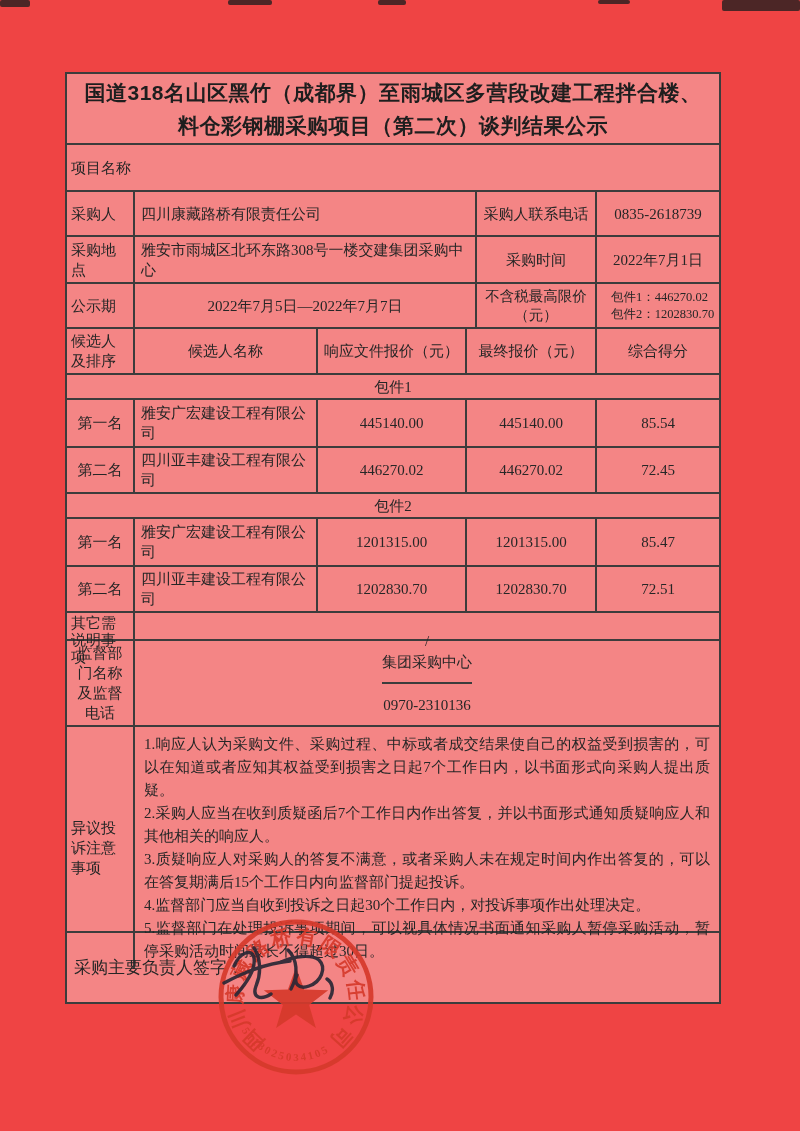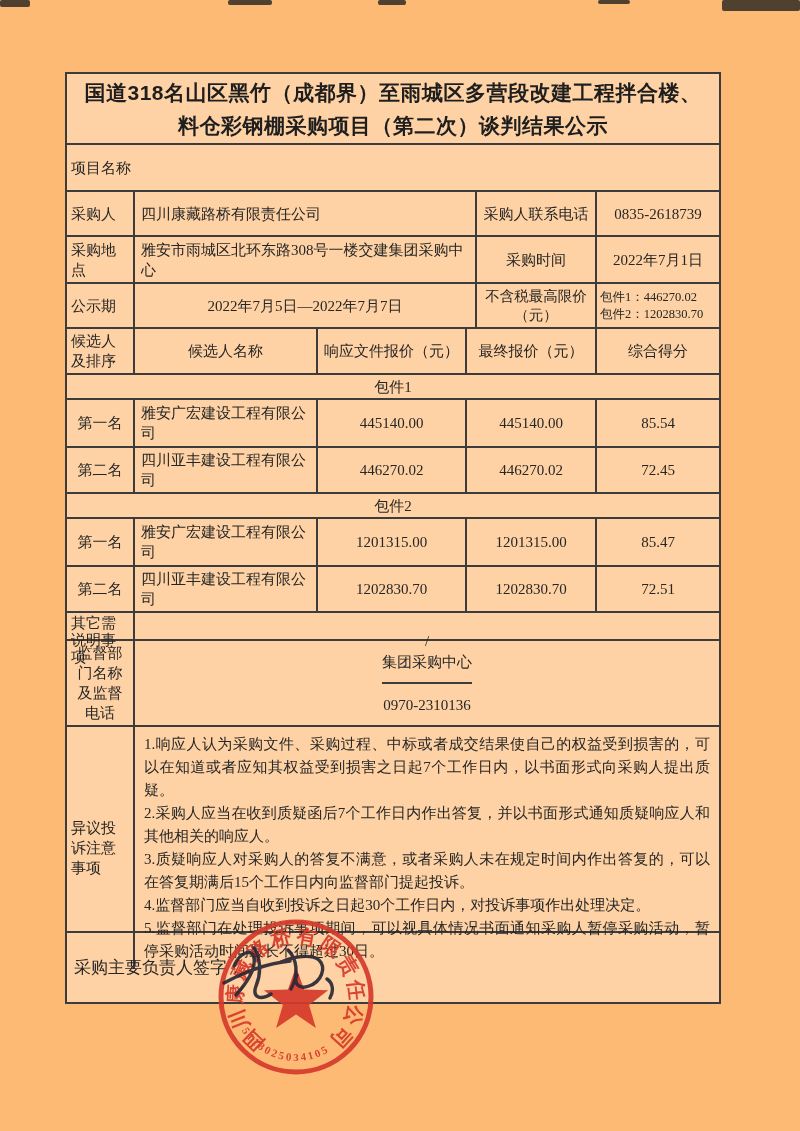--- a/index.html
+++ b/index.html
@@ -1,20 +1,20 @@
 <!DOCTYPE html>
 <html><head>
 <meta charset="utf-8">
 <style>
   html,body{margin:0;padding:0;}
   body{background:#e8e6e2;}
   .page{
     position:relative;
     width:800px;height:1131px;
-    background:#fdba74;
+    background:#ef4444;
     overflow:hidden;
     font-family:"Liberation Serif","DejaVu Serif",serif;
     color:#262626;
   }
   
   .smudge{position:absolute;background:#1d1d1d;opacity:.78;border-radius:2px;}
   .s1{left:0;top:0;width:30px;height:7px;}
   .s2{left:228px;top:0;width:44px;height:5px;}
   .s3{left:378px;top:0;width:28px;height:5px;}
   .s4{left:598px;top:0;width:32px;height:4px;}
@@ -54,21 +54,21 @@
   .h-206{height:206px;}
   .h-69{height:69px;}
 
   .title-cell{
     font-family:"Liberation Sans","DejaVu Sans",sans-serif;
     font-weight:700;font-size:21px;line-height:33px;
     letter-spacing:.5px;color:#1e1e1e;
     padding:0 14px;
   }
   .limit-key{font-size:14.5px;line-height:19px;padding:2px 3px;}
-  .limit-vals{flex-direction:column;align-items:flex-start;justify-content:center;padding:2px 3px;}
+  .limit-vals{flex-direction:column;align-items:flex-start;justify-content:center;padding:2px 14px;}
   .limit-vals div{font-size:12.5px;line-height:17px;white-space:nowrap;}
   .band{font-size:15px;}
   .sub-wrap{display:flex;flex-direction:column;border-right:none;padding:0;justify-content:center;}
   .sub{flex:1;display:flex;align-items:center;justify-content:center;font-size:15px;box-sizing:border-box;}
   .sub:first-child{border-bottom:2px solid #3c3c3c;}
   .obj-cell{flex-direction:column;align-items:flex-start;justify-content:center;padding:6px 9px;}
   .obj-cell div{font-size:15px;line-height:23px;text-align:justify;}
   .sign-cell{font-size:17px;padding-left:7px;align-items:center;}
   .overlay{position:absolute;left:0;top:0;width:800px;height:1131px;pointer-events:none;}
   .seal-text{font-family:"Liberation Serif","DejaVu Serif",serif;font-weight:bold;}

